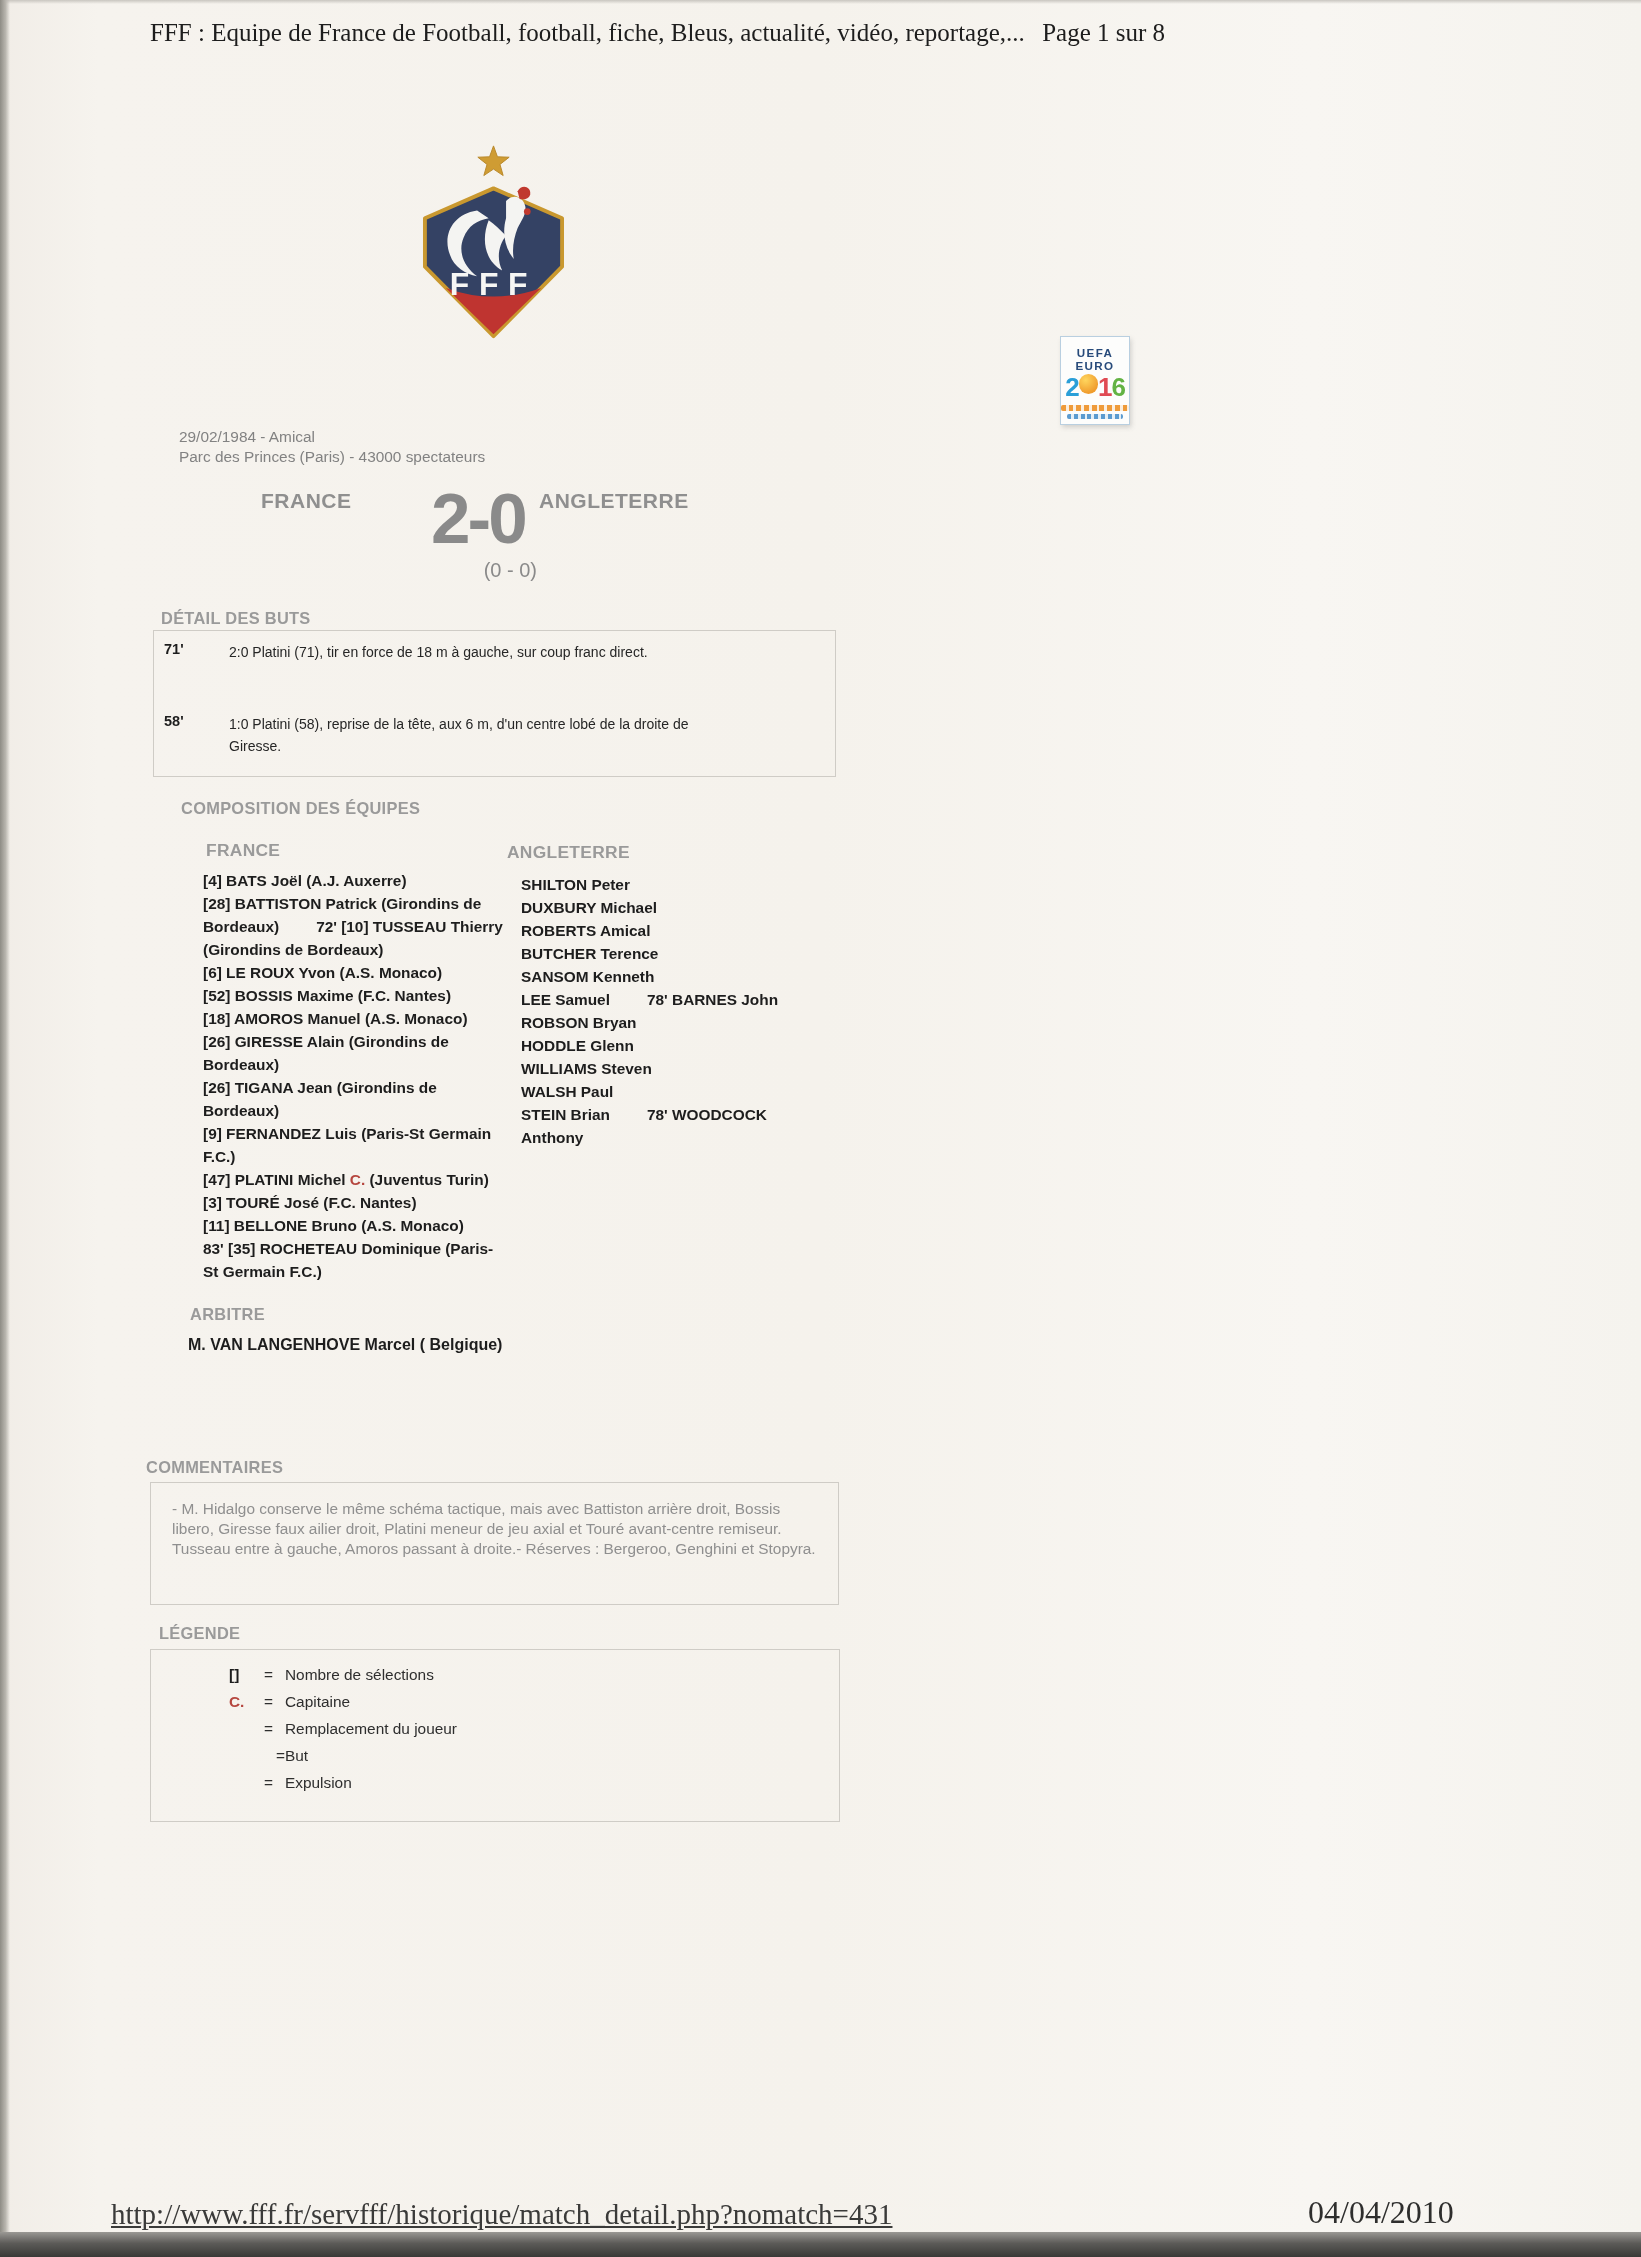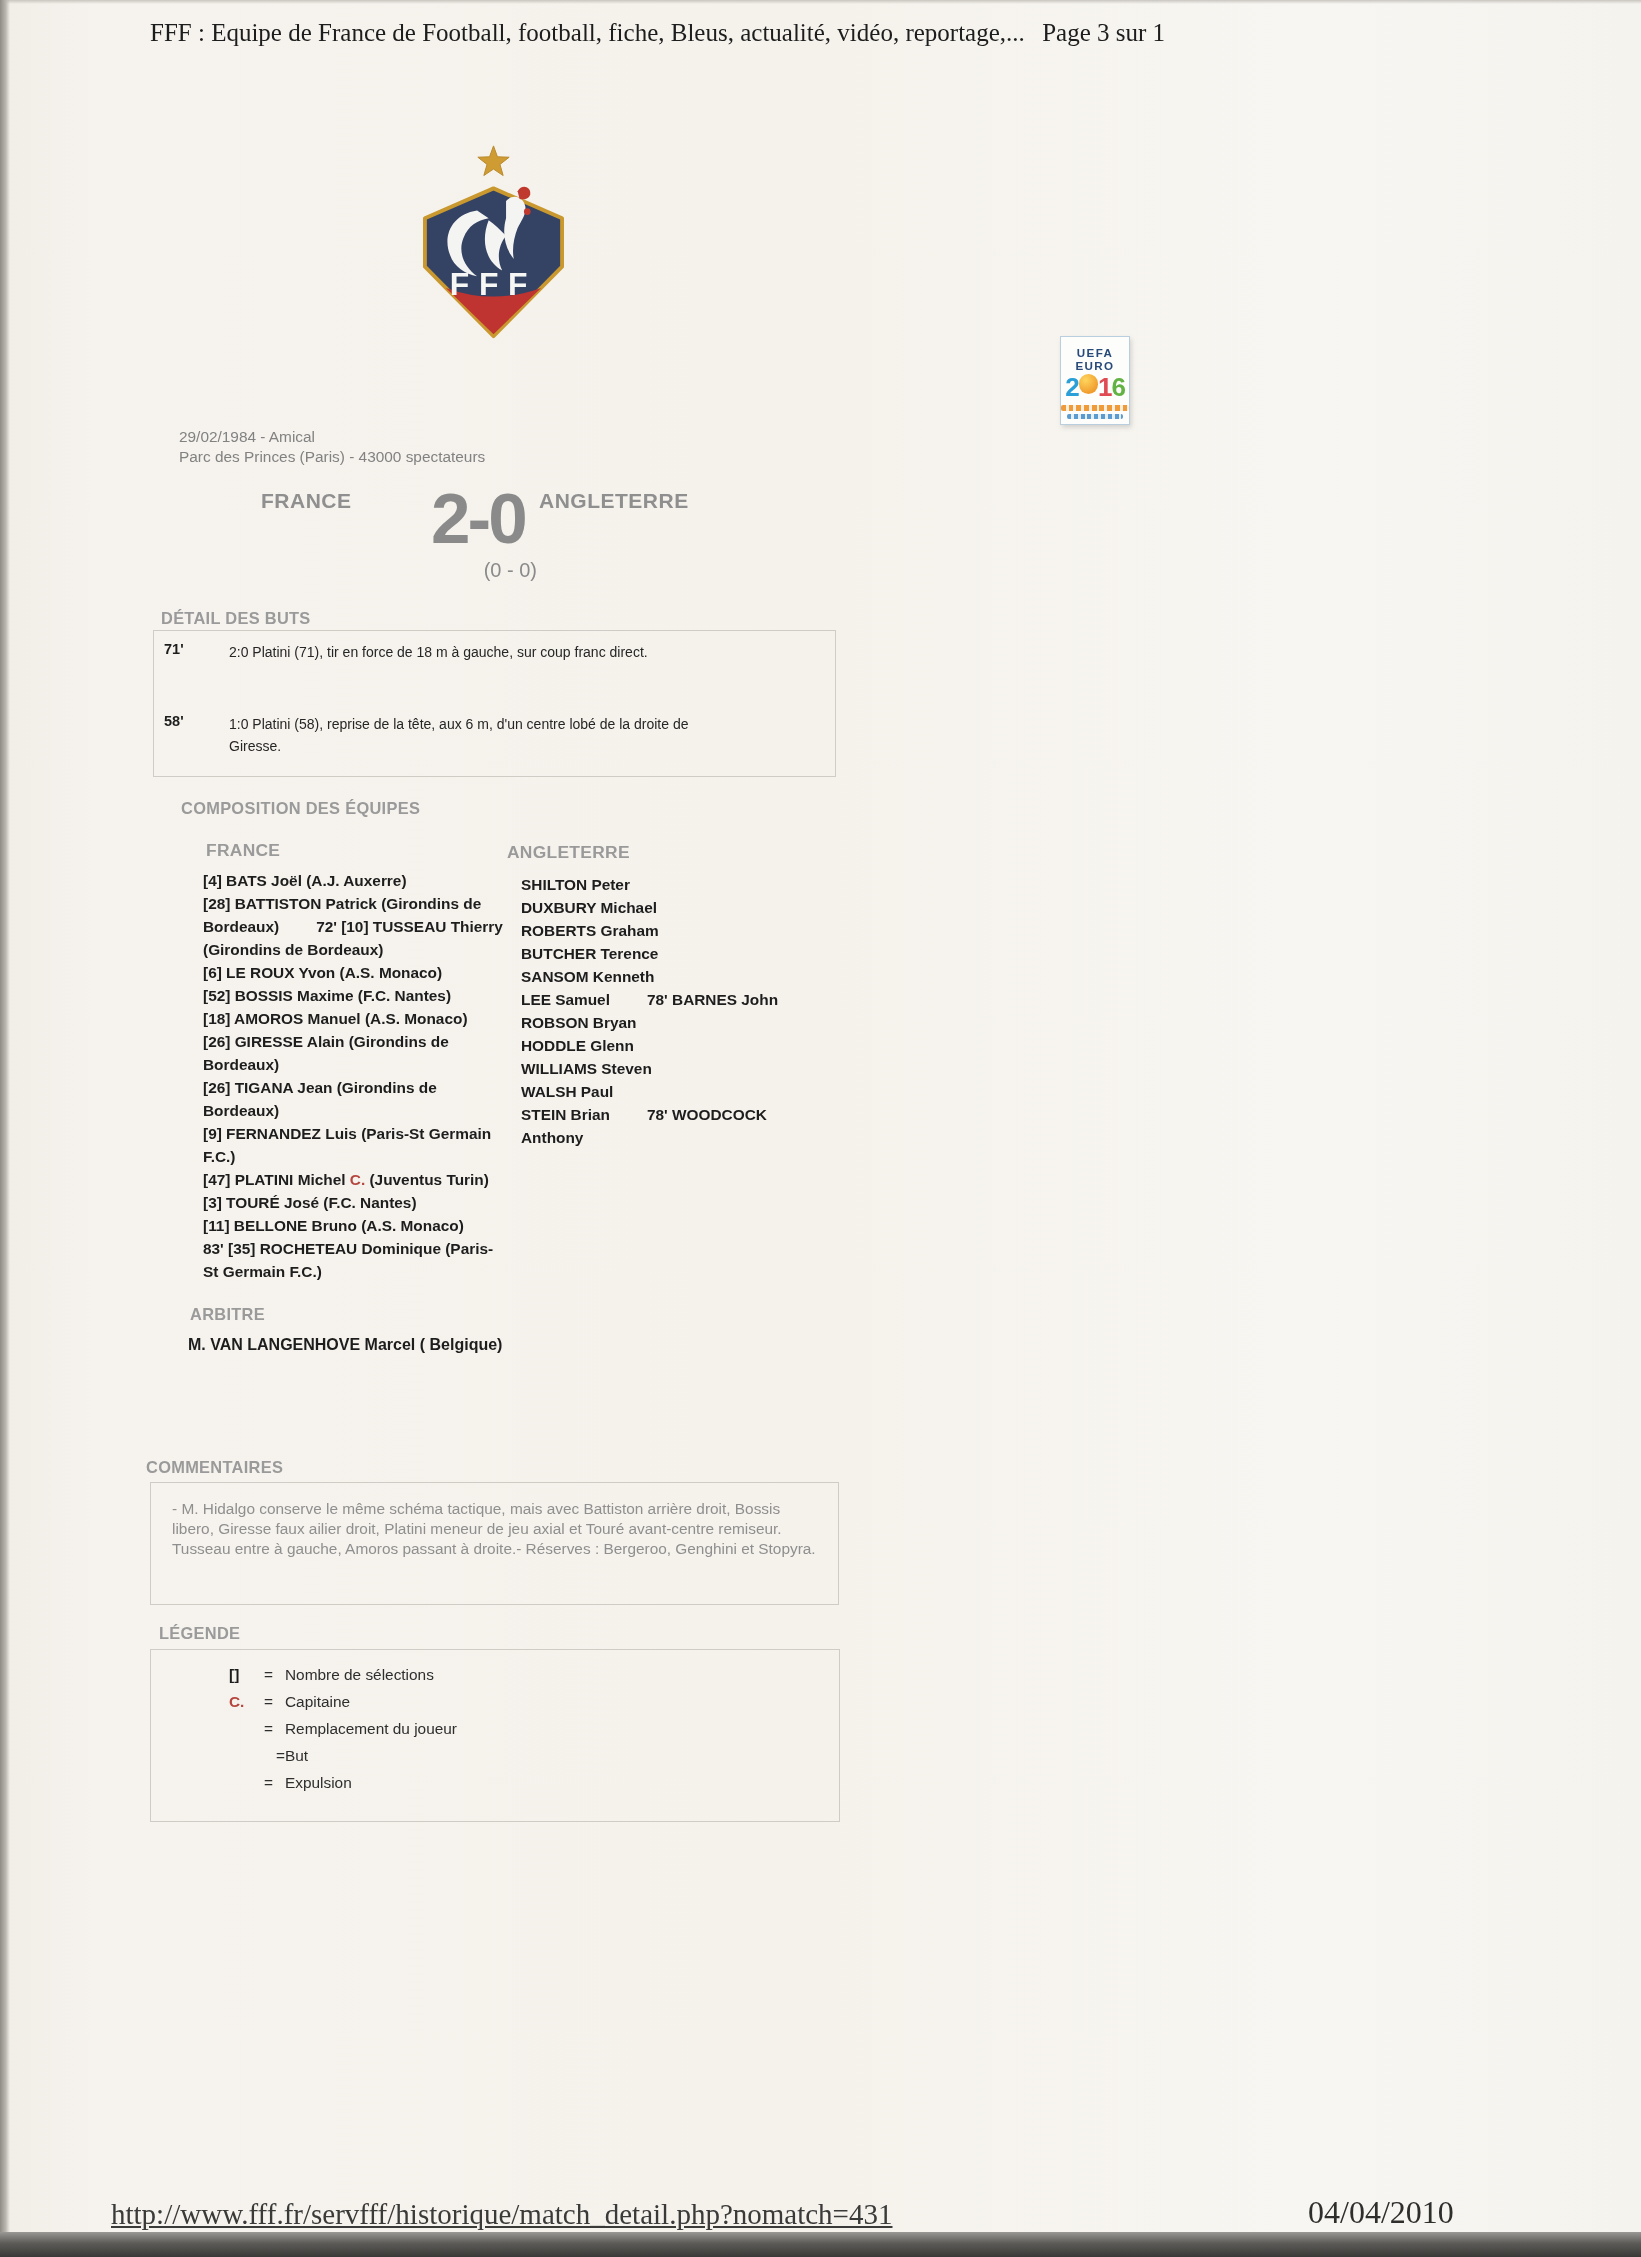--- a/index.html
+++ b/index.html
@@ -115,21 +115,21 @@
   .legend-row .sym.red { color:#b5463e; }
   .legend-row .eq { display:inline-block; width:21px; color:#2e2e2e; }
   .lr0 { top:1666px; } .lr1 { top:1693px; } .lr2 { top:1720px; } .lr3 { top:1747px;text-align:right; } .lr4 { top:1774px; }
 </style>
 </head>
 <body>
 
 <div class="page">
 
   <div class="print-header">
-    <span>FFF : Equipe de France de Football, football, fiche, Bleus, actualité, vidéo, reportage,...</span><span class="pageno">Page 3 sur 1</span>
+    <span>FFF : Equipe de France de Football, football, fiche, Bleus, actualité, vidéo, reportage,...</span><span class="pageno">Page 1 sur 8</span>
   </div>
 
   <div class="fff-logo">
     <svg viewBox="0 0 166 205" width="161" height="198">
       <polygon points="83,3 87.1,14.3 99.2,14.7 89.7,22.2 93,33.7 83,27 73,33.7 76.3,22.2 66.8,14.7 78.9,14.3" fill="#cf9c33" stroke="#b9882a" stroke-width="1"></polygon>
       <path d="M83,47 L154,78 L154,128 L83,200 L12,128 L12,78 Z" fill="#344264" stroke="#c9982f" stroke-width="4" stroke-linejoin="round"></path>
       <path d="M33.7,150 Q83,168 132.3,150 L83,198 Z" fill="#bf3430"></path>
       <path d="M66,70 C40,74 30,96 38,116 C42,128 54,136 66,138 C52,128 46,112 52,98 C57,86 66,80 78,78 Z" fill="#f4f4f2"></path>
       <path d="M78,80 C70,100 74,122 92,132 C86,120 88,106 96,96 C90,90 84,84 78,80 Z" fill="#f4f4f2"></path>
       <path d="M96,60 C104,52 114,56 116,66 C117,74 112,80 108,88 C104,98 102,110 104,120 C94,108 92,92 96,78 Z" fill="#f4f4f2"></path>
@@ -175,21 +175,21 @@
     <div class="player"><span>[26] TIGANA Jean (Girondins de Bordeaux)</span></div>
     <div class="player"><span>[9] FERNANDEZ Luis (Paris-St Germain F.C.)</span></div>
     <div class="player"><span>[47] PLATINI Michel </span><span class="cap">C.</span><span> (Juventus Turin)</span></div>
     <div class="player"><span>[3] TOURÉ José (F.C. Nantes)</span></div>
     <div class="player"><span>[11] BELLONE Bruno (A.S. Monaco)</span><span class="tab"></span><span>83' [35] ROCHETEAU Dominique (Paris-St Germain F.C.)</span></div>
   </div>
 
   <div class="col col-england">
     <div class="player"><span>SHILTON Peter</span></div>
     <div class="player"><span>DUXBURY Michael</span></div>
-    <div class="player"><span>ROBERTS Graham</span></div>
+    <div class="player"><span>ROBERTS Amical</span></div>
     <div class="player"><span>BUTCHER Terence</span></div>
     <div class="player"><span>SANSOM Kenneth</span></div>
     <div class="player"><span>LEE Samuel</span><span class="tab"></span><span>78' BARNES John</span></div>
     <div class="player"><span>ROBSON Bryan</span></div>
     <div class="player"><span>HODDLE Glenn</span></div>
     <div class="player"><span>WILLIAMS Steven</span></div>
     <div class="player"><span>WALSH Paul</span></div>
     <div class="player"><span>STEIN Brian</span><span class="tab"></span><span>78' WOODCOCK Anthony</span></div>
   </div>
 

